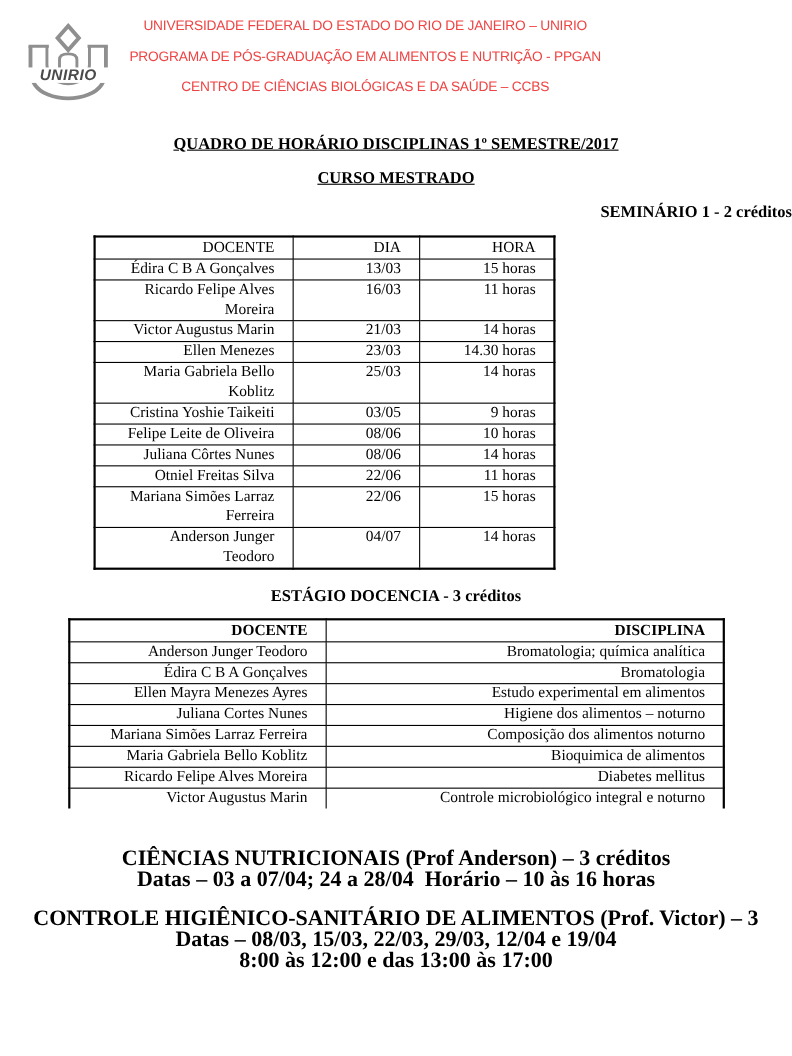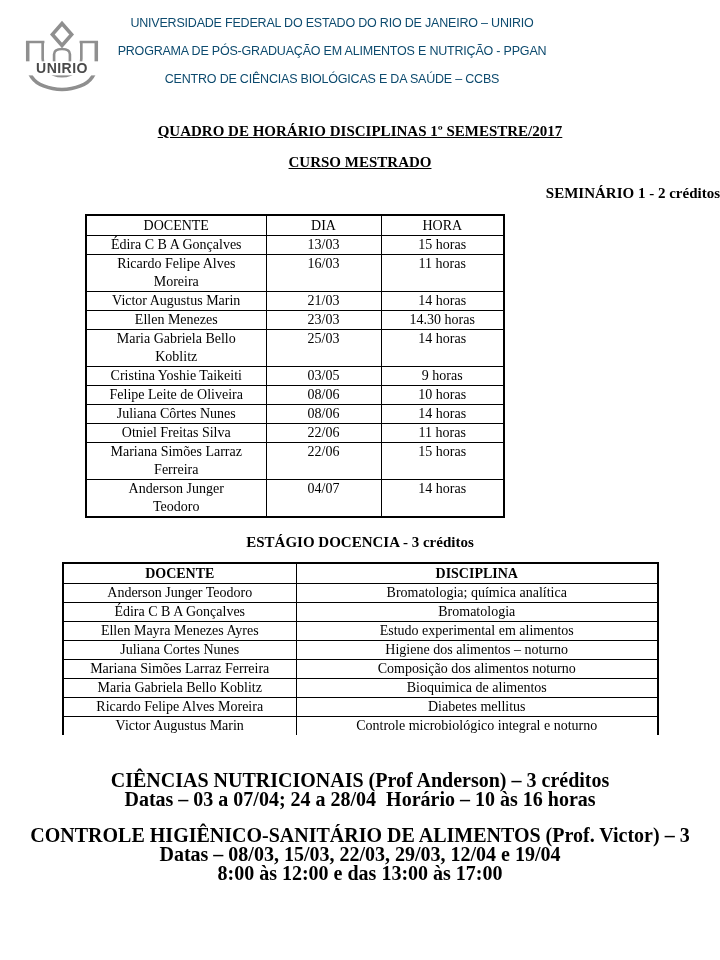--- a/index.html
+++ b/index.html
@@ -1,35 +1,35 @@
 <!DOCTYPE html>
 <html><head>
 <meta charset="utf-8">
 <style>
   html,body{margin:0;padding:0;background:#fff;}
   .page{position:relative;width:720px;height:960px;background:#fff;overflow:hidden;
         font-family:"Liberation Serif",serif;color:#000;}
   
   .doc-header{display:flex;align-items:flex-start;padding:14px 0 0 18px;}
-  .logo{flex:0 0 auto;width:88px;height:80px;margin-top:6px;}
+  .logo{flex:0 0 auto;width:88px;height:80px;margin-top:6px;font-style:italic;}
   .header-lines{width:452px;padding-top:2px;text-align:center;
                 font-family:"Liberation Sans",sans-serif;font-size:12.5px;
-                letter-spacing:-0.2px;color:#0c4a6e;}
+                letter-spacing:-0.2px;color:#ef4444;}
   .hline{line-height:14px;margin-bottom:14px;}
   
   .title{text-align:center;font-weight:bold;font-size:15px;line-height:19px;}
   .u{text-decoration:underline;}
   .title-main{margin-top:22px;}
   .title-course{margin-top:12px;text-align:center;}
   .title-sem{margin-top:12px;text-align:right;}
   .title-stage{margin-top:15px;}
   
   table.t{border-collapse:collapse;table-layout:fixed;}
-  .t th,.t td{border:1px solid #000;text-align:center;vertical-align:top;
-              font-size:14px;line-height:18px;padding:0 2px;overflow:hidden;}
+  .t th,.t td{border:1px solid #000;text-align:right;vertical-align:top;
+              font-size:14px;line-height:18px;padding:0 16px;overflow:hidden;}
   .t th{line-height:19px;}
   .t1{margin:11px 0 0 85px;width:418px;border:2px solid #000;}
   .t1 col.c1{width:180px}.t1 col.c2{width:115px}.t1 col.c3{width:123px}
   .t1 th{font-weight:normal;}
   .t1 td.name{white-space:pre-line;}
   .t2{margin:10px 0 0 62px;width:595px;border:2px solid #000;border-bottom:none;}
   .t2 col.d1{width:233px}.t2 col.d2{width:362px}
   .t2 th{font-weight:bold;}
   .t2 tbody tr:last-child td{border-bottom:none;}
   

